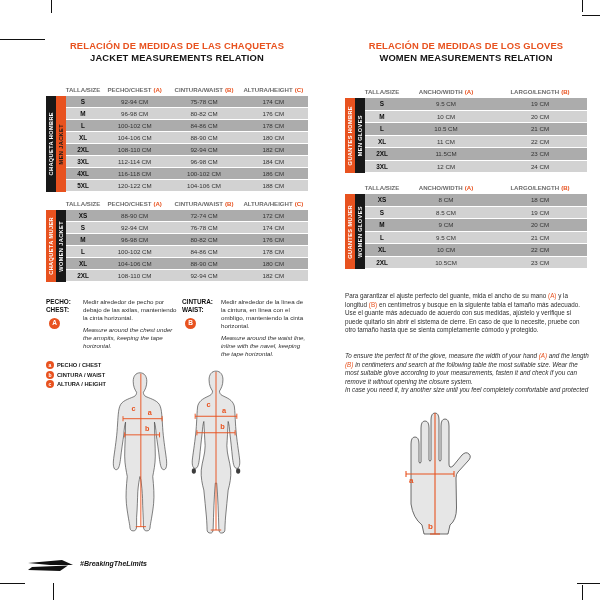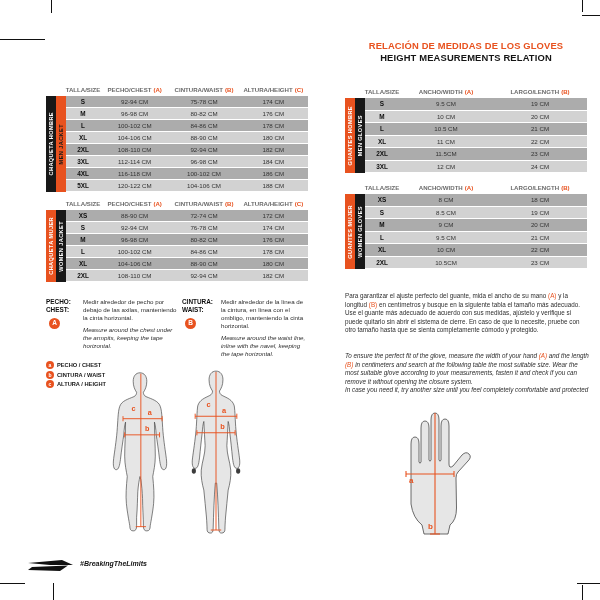--- a/index.html
+++ b/index.html
@@ -68,24 +68,28 @@
 
   <div class="crop" style="left:51px;top:0;width:1px;height:13px;"></div>
   <div class="crop" style="left:0;top:39px;width:45px;height:1px;"></div>
   <div class="crop" style="left:582px;top:0;width:1px;height:12px;"></div>
   <div class="crop" style="left:582px;top:15px;width:18px;height:1px;"></div>
   <div class="crop" style="left:0;top:583px;width:25px;height:1px;"></div>
   <div class="crop" style="left:53px;top:583px;width:1px;height:17px;"></div>
   <div class="crop" style="left:577px;top:583px;width:23px;height:1px;"></div>
   <div class="crop" style="left:582px;top:585px;width:1px;height:15px;"></div>
 
+  <div class="titles" style="left:46px;top:40px;width:262px;">
+    <div class="title-es">RELACIÓN DE MEDIDAS DE LAS CHAQUETAS</div>
+    <div class="title-en">JACKET MEASUREMENTS RELATION</div>
+  </div>
 
   <div class="titles" style="left:345px;top:40px;width:242px;">
     <div class="title-es">RELACIÓN DE MEDIDAS DE LOS GLOVES</div>
-    <div class="title-en">HEIGHT MEASUREMENTS RELATION</div>
+    <div class="title-en">WOMEN MEASUREMENTS RELATION</div>
   </div>
 
   <div class="sizetable" style="left:46px;top:83px;width:262px;">
       <div class="tbl-header">
         <div class="hc h-size">
           <span>TALLA/SIZE</span>
         </div>
         <div class="hc h-val">
           <span>PECHO/CHEST</span>
           <span class="hletter">(A)</span>

